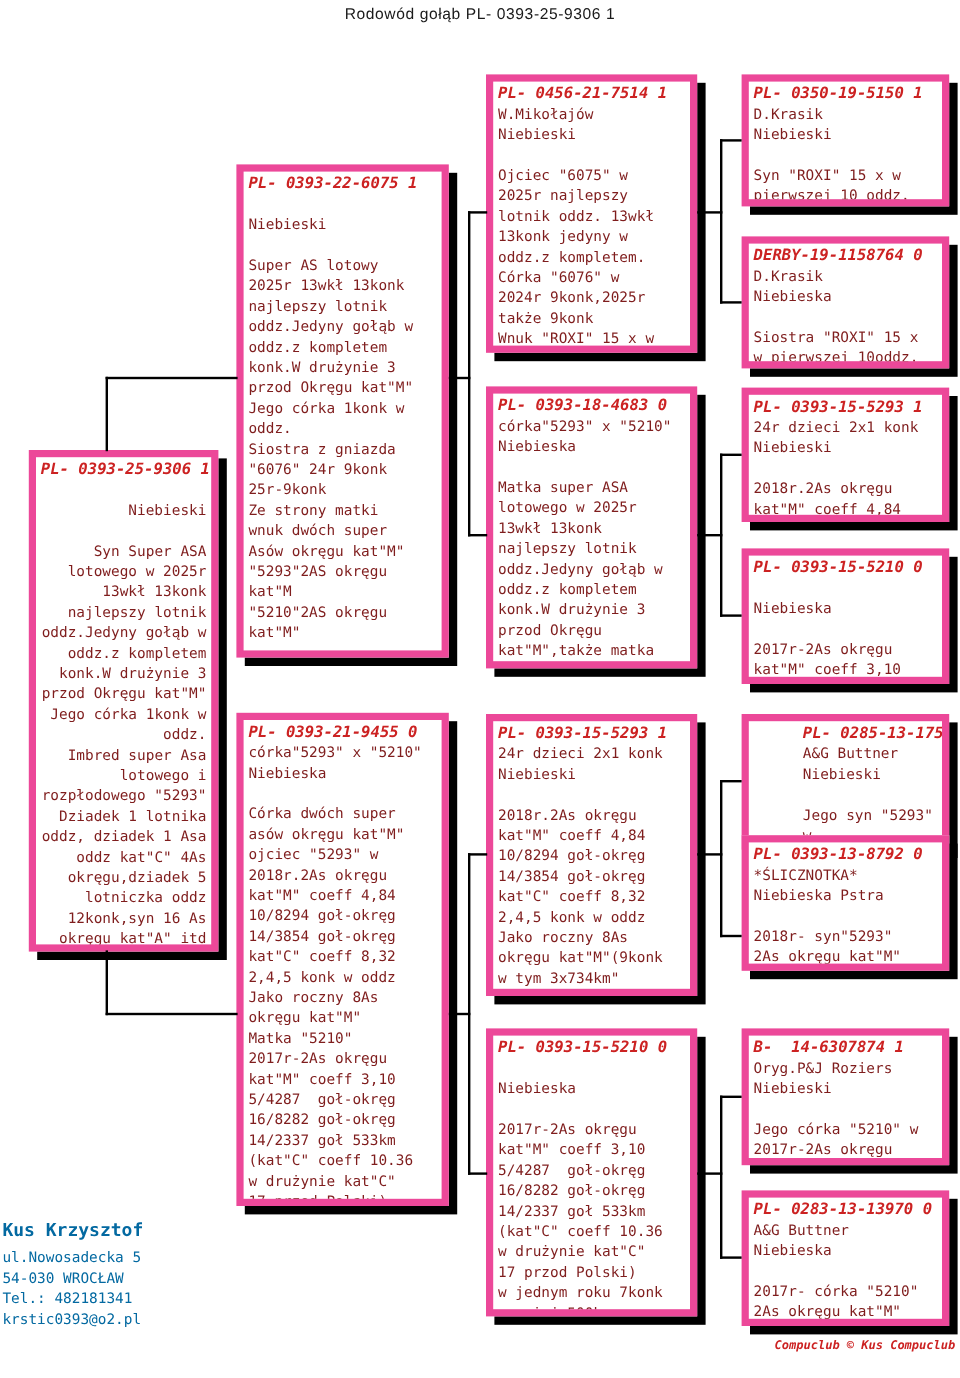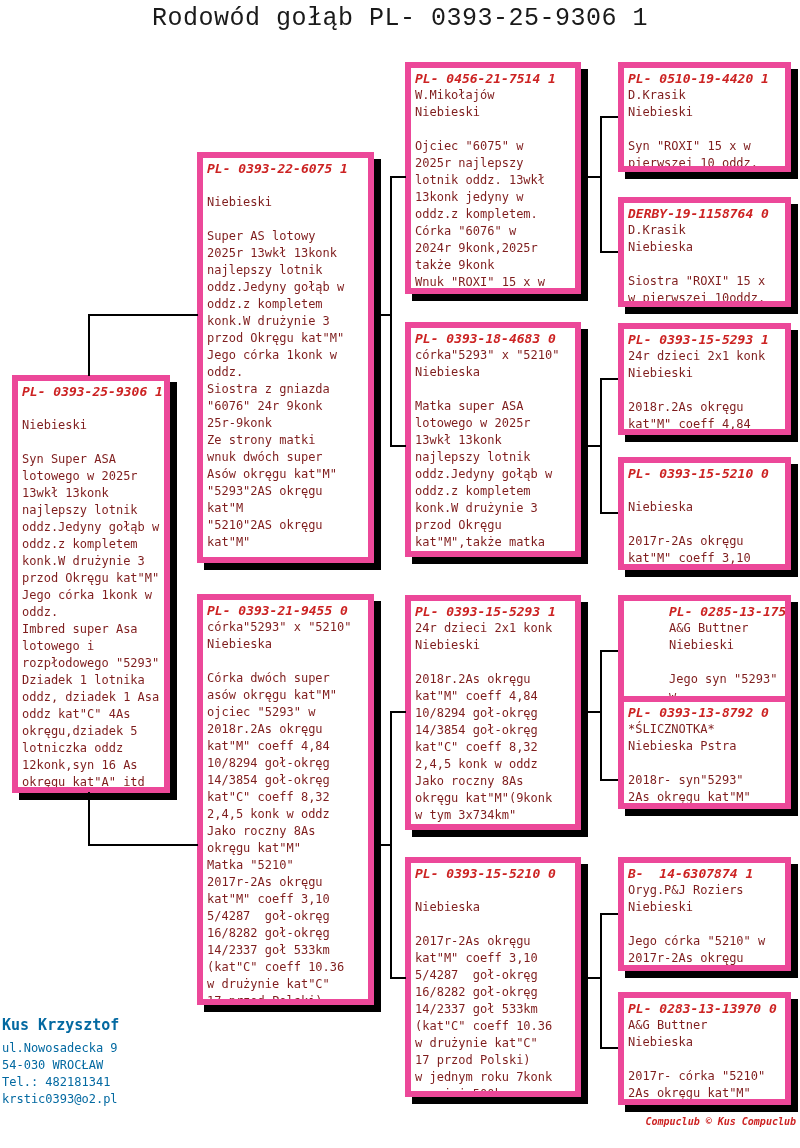--- a/index.html
+++ b/index.html
@@ -1,31 +1,31 @@
 <!DOCTYPE html>
 <html><head>
 <meta charset="utf-8">
 <title>Rodowód</title>
 <style>
   html,body{margin:0;padding:0;background:#ffffff;}
   .page{position:relative;width:800px;height:1148px;background:#ffffff;overflow:hidden;
         font-family:"DejaVu Sans Mono","Liberation Mono",monospace;}
   .title{position:absolute;left:0;top:4px;width:100%;text-align:center;
-         font-family:Liberation Mono, monospace;
-         font-size:25px;color:#1a1a1a;letter-spacing:0.5px;}
+         font-family:Liberation Sans, sans-serif;
+         font-size:13px;color:#1a1a1a;letter-spacing:0.5px;}
   .box{position:absolute;background:#ffffff;border:6px solid #ec4899;
        box-shadow:7px 7px 0 #000000;padding:2px 4px;box-sizing:border-box;overflow:hidden;}
   .ring{color:#cc2222;font-weight:bold;font-style:italic;font-size:13px;
         line-height:17px;white-space:pre;}
   .bodytext{color:#7f1d1d;font-size:12px;line-height:17px;white-space:pre-wrap;}
   .hl{position:absolute;height:2px;background:#000000;}
   .vl{position:absolute;width:2px;background:#000000;}
   
-  .b-subject{left:12px;top:375px;width:158px;height:418px;}
-  .b-father {left:197px;top:152px;width:177px;height:411px;}
+  .b-subject{left:24px;top:375px;width:158px;height:418px;text-align:right;}
+  .b-father {left:197px;top:137px;width:177px;height:411px;}
   .b-mother {left:197px;top:594px;width:177px;height:411px;}
   .b-g1{left:405px;top:62px ;width:176px;height:232px;}
   .b-g2{left:405px;top:322px;width:176px;height:235px;}
   .b-g3{left:405px;top:595px;width:176px;height:235px;}
   .b-g4{left:405px;top:857px;width:176px;height:240px;}
   .b-gg1{left:618px;top:62px ;width:173px;height:110px;}
   .b-gg2{left:618px;top:197px;width:173px;height:110px;}
   .b-gg3{left:618px;top:323px;width:173px;height:112px;}
   .b-gg4{left:618px;top:457px;width:173px;height:113px;}
   .b-gg5{left:618px;top:595px;width:173px;height:113px;padding-left:45px;}
@@ -183,21 +183,21 @@
 16/8282 goł-okręg
 14/2337 goł 533km
 (kat"C" coeff 10.36
 w drużynie kat"C"
 17 przod Polski)
 w jednym roku 7konk
 powyżej 500km max</div>
   </div>
 
   <div class="box b-gg1">
-    <div class="ring">PL- 0510-19-4420 1</div>
+    <div class="ring">PL- 0350-19-5150 1</div>
     <div class="bodytext">D.Krasik
 Niebieski
 
 Syn "ROXI" 15 x w
 pierwszej 10 oddz.</div>
   </div>
   <div class="box b-gg2">
     <div class="ring">DERBY-19-1158764 0</div>
     <div class="bodytext">D.Krasik
 Niebieska
@@ -284,21 +284,21 @@
   <div class="hl" style="left:600px;top:650px;width:18px"></div>
   <div class="hl" style="left:600px;top:779px;width:18px"></div>
 
   <div class="hl" style="left:581px;top:977px;width:21px"></div>
   <div class="vl" style="left:600px;top:913px;height:136px"></div>
   <div class="hl" style="left:600px;top:913px;width:18px"></div>
   <div class="hl" style="left:600px;top:1047px;width:18px"></div>
 
   <div class="owner">
     <div class="owner-name">Kus Krzysztof</div>
-    <div class="owner-line">ul.Nowosadecka 9</div>
+    <div class="owner-line">ul.Nowosadecka 5</div>
     <div class="owner-line">54-030  WROCŁAW</div>
     <div class="owner-line">Tel.: 482181341</div>
     <div class="owner-line">krstic0393@o2.pl</div>
   </div>
 
   <div class="credit">Compuclub © Kus Compuclub</div>
 
 </div>
 
 </body></html>

